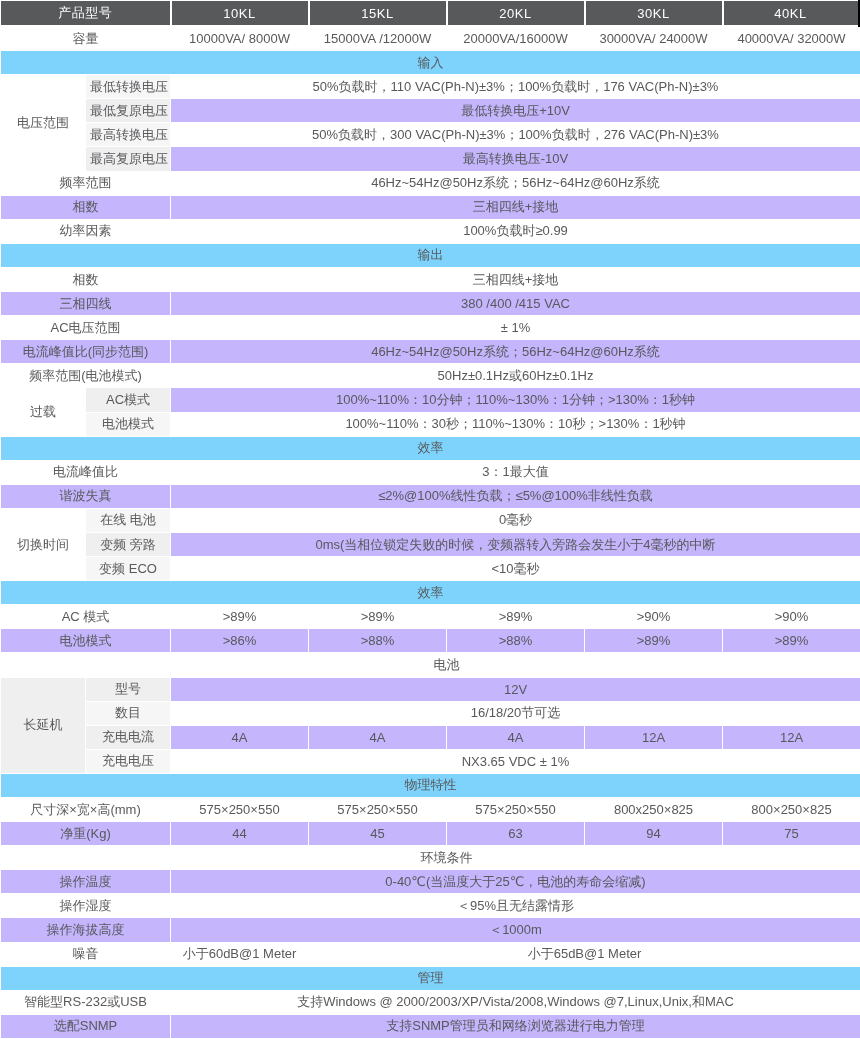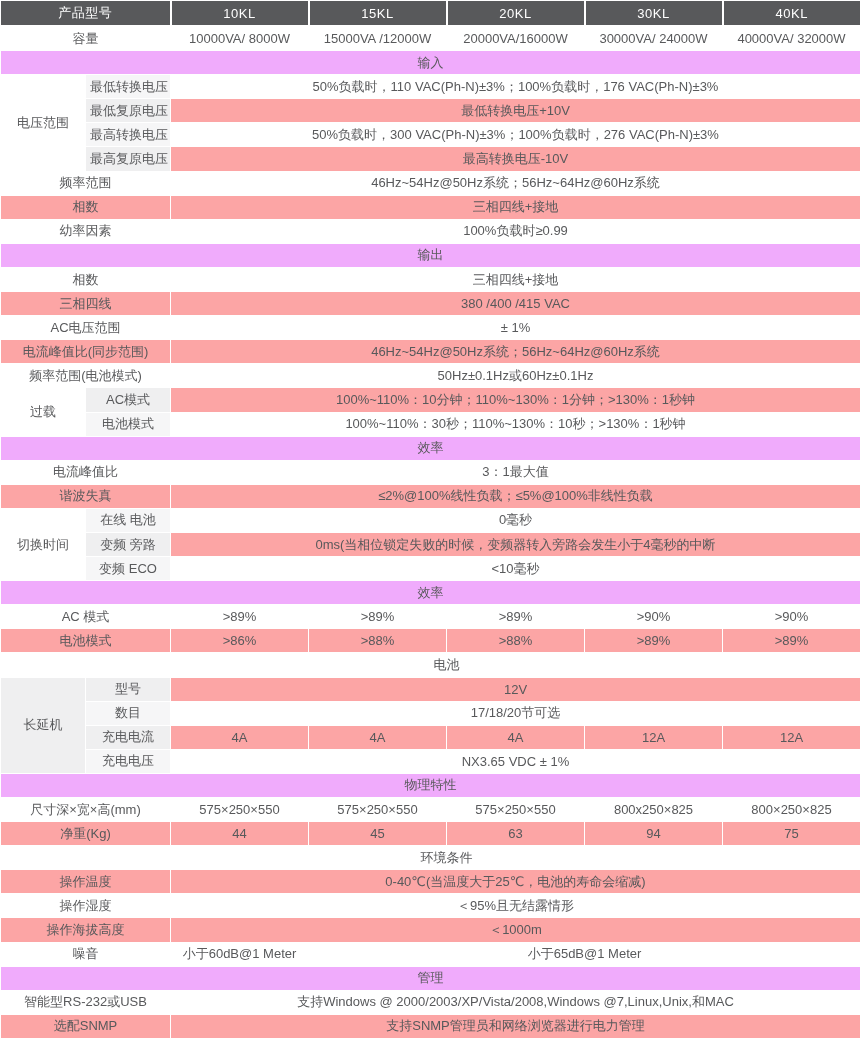--- a/index.html
+++ b/index.html
@@ -13,24 +13,24 @@
   .spec td,.spec th{
     padding:0 4px;text-align:center;vertical-align:middle;
     border:1px solid #ffffff;height:22px;
     overflow:hidden;white-space:nowrap;font-weight:400;
   }
   .spec thead th{
     background:#58595b;color:#ffffff;height:24px;
     border-right:2px solid #ffffff;border-bottom:2px solid #ffffff;
     font-size:13px;letter-spacing:.5px;
   }
-  .spec thead th:last-child{border-right:1px solid #000000;margin-top:47px;}
+  .spec thead th:last-child{border-right:6px solid #000000;margin-top:47px;}
   tr.w td{background:#ffffff;}
-  tr.g td{background:#fca5a5;}
-  tr.g.section td{background:#f0abfc;}
+  tr.g td{background:#c4b5fd;}
+  tr.g.section td{background:#7dd3fc;}
   tr.w.section td{background:#ffffff;padding-left:36px;}
   tr.w td.sub{background:#f6f6f7;margin-left:8px;}
   tr.g td.sub{background:#efeff0;}
   td.grp{background:#ffffff !important;}
   td.grp.grp-gray{background:#efeff0 !important;}
 </style>
 </head>
 <body>
 
 <div class="wrap">
@@ -173,21 +173,21 @@
         <tr class="w section">
           <td colspan="7" class="sec">电池</td>
         </tr>
         <tr class="g">
           <td class="grp grp-gray" rowspan="4">长延机</td>
           <td class="sub">型号</td>
           <td colspan="5" class="val">12V</td>
         </tr>
         <tr class="w">
           <td class="sub">数目</td>
-          <td colspan="5" class="val">17/18/20节可选</td>
+          <td colspan="5" class="val">16/18/20节可选</td>
         </tr>
         <tr class="g">
           <td class="sub">充电电流</td>
           <td class="val">4A</td>
           <td class="val">4A</td>
           <td class="val">4A</td>
           <td class="val">12A</td>
           <td class="val">12A</td>
         </tr>
         <tr class="w">

